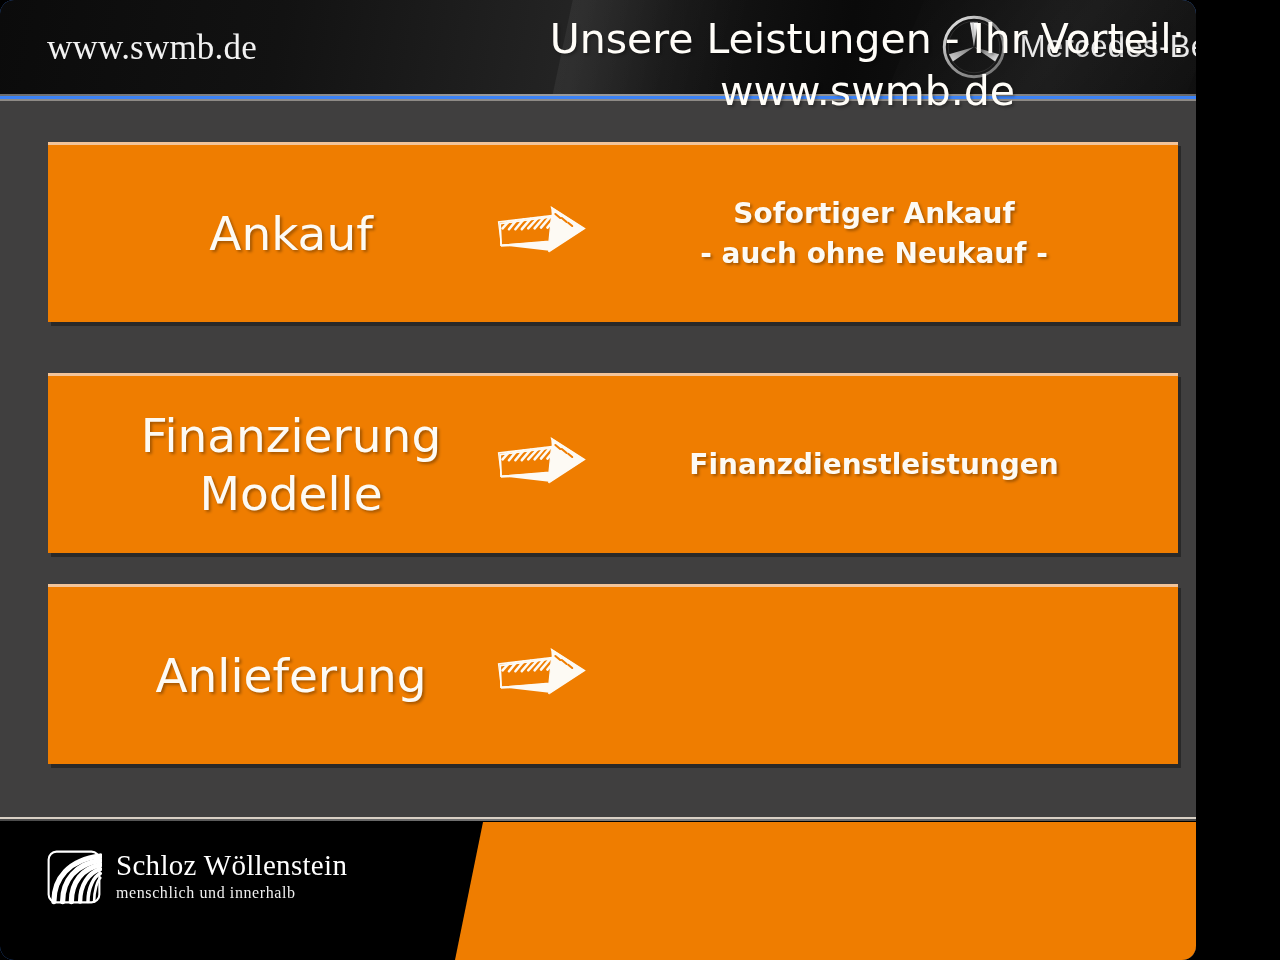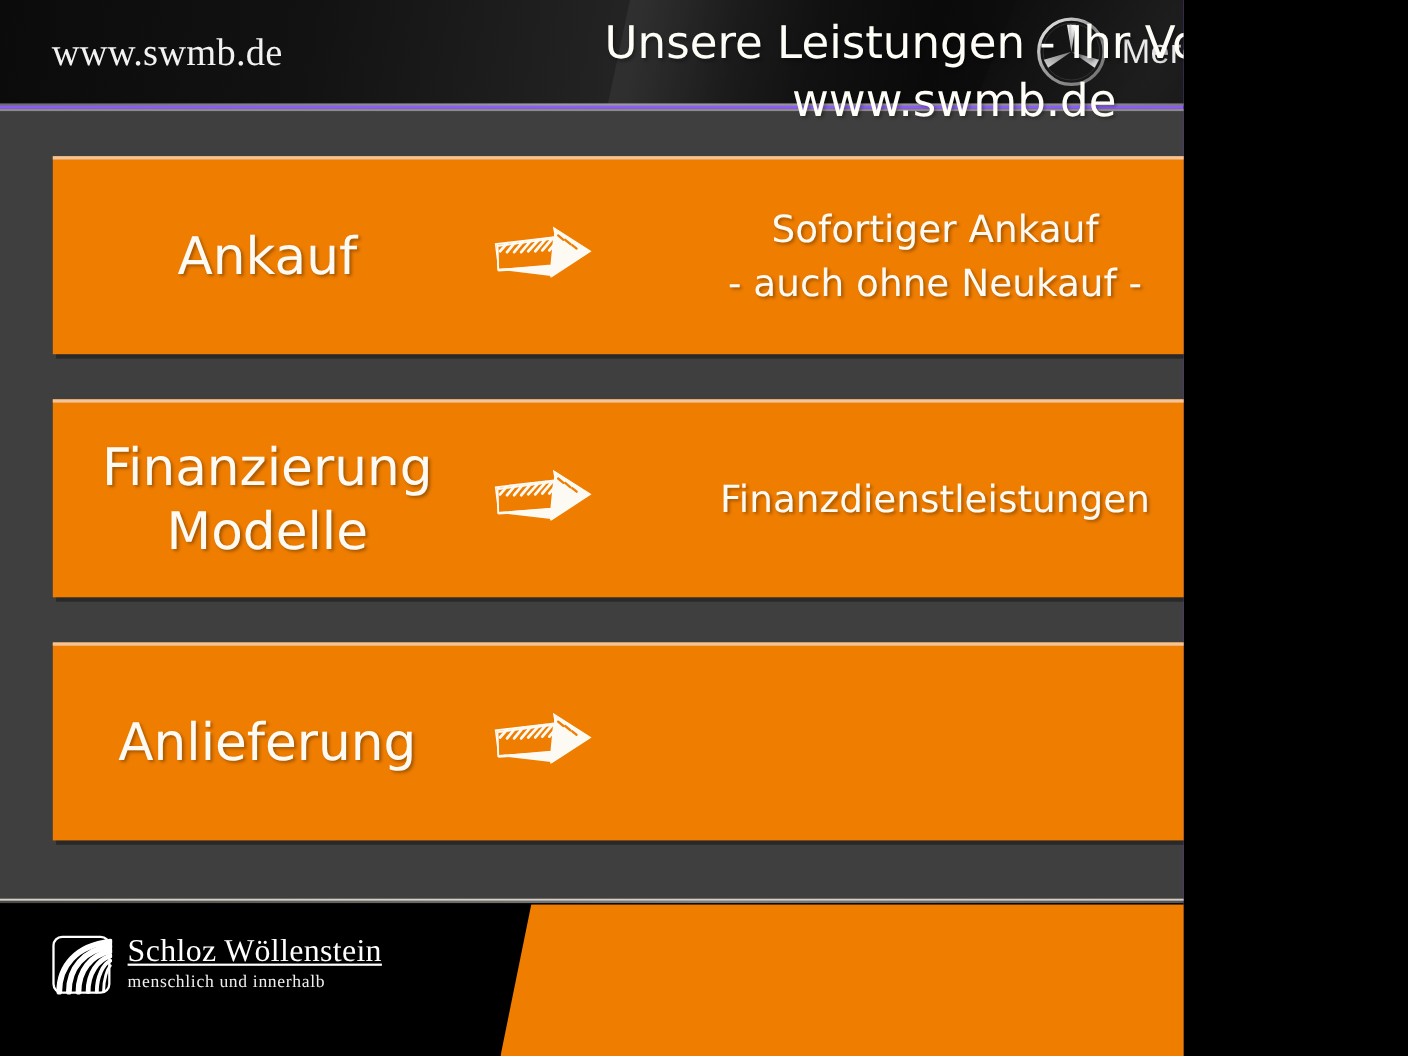--- a/index.html
+++ b/index.html
@@ -1,18 +1,18 @@
 <!DOCTYPE html>
 <html><head>
 <meta charset="utf-8">
 <style>
   html,body{margin:0;padding:0;background:#000;}
   body{width:1280px;height:960px;overflow:hidden;font-family:"DejaVu Sans",sans-serif;}
 
-  #slide{position:relative;width:1076px;height:960px;background:#8b5cf6;overflow:hidden;}
+  #slide{position:relative;width:1196px;height:960px;background:#3b82f6;overflow:hidden;border-radius:14px;}
 
   
   #header{position:absolute;left:0;top:0;width:1280px;height:95px;
     background:linear-gradient(100deg,#0b0b0b 0%,#121212 22%,#242424 45%,#161616 52%,#0a0a0a 66%,#141414 82%,#0d0d0d 100%);
     overflow:hidden;}
   #header-sheen{position:absolute;left:560px;top:-40px;width:180px;height:200px;
     background:linear-gradient(90deg,rgba(255,255,255,0.055),rgba(255,255,255,0.0));
     transform:skewX(-12deg);pointer-events:none;}
   #header-sheen2{position:absolute;left:900px;top:-60px;width:300px;height:240px;
     background:linear-gradient(115deg,rgba(255,255,255,0.00),rgba(255,255,255,0.045),rgba(255,255,255,0.0));
@@ -40,52 +40,52 @@
     border-right:2px solid #d8cfc4;
     border-top:2px solid #8e8a86;
     border-bottom:2px solid #d8cfc4;
     box-sizing:border-box;}
 
   .row{position:absolute;left:48px;width:1130px;background:#ef7d00;
     border-top:3px solid #f2c49a;
     box-shadow:3px 4px 0 rgba(0,0,0,.35);
     display:flex;align-items:center;box-sizing:border-box;}
   #row-0{top:41px;height:180px;}
-  #row-1{top:262px;height:180px;}
+  #row-1{top:272px;height:180px;}
   #row-2{top:483px;height:180px;}
 
-  .row-left{width:390px;text-align:center;flex:0 0 390px;}
+  .row-left{width:390px;text-align:center;flex:0 0 390px;padding-left:48px;}
   .row-left .ltxt{display:block;font-size:47px;line-height:1.22;color:#fdfaf4;
     font-weight:400;text-shadow:2px 2px 3px rgba(0,0,0,.32);}
   .row-arrow{flex:0 0 110px;display:flex;justify-content:center;align-items:center;}
   .arrow-svg{width:96px;height:62px;display:block;}
   .row-right{flex:1 1 auto;text-align:center;padding-right:26px;}
-  .row-right .rtxt{display:block;font-size:34px;line-height:1.42;color:#fdfaf4;
-    font-weight:400;text-shadow:2px 2px 3px rgba(0,0,0,.32);white-space:nowrap;}
+  .row-right .rtxt{display:block;font-size:28px;line-height:1.42;color:#fdfaf4;
+    font-weight:700;text-shadow:2px 2px 3px rgba(0,0,0,.32);white-space:nowrap;}
 
   
   #footer{position:absolute;left:0;top:819px;width:1280px;height:141px;background:#000;}
   #footer-rule{position:absolute;left:0;top:0;width:1280px;height:2px;
     background:linear-gradient(90deg,#4a4a4a,#7d7d7d 50%,#444);}
 
   #footer-orange{position:absolute;left:0;top:3px;width:1280px;height:138px;
     background:#ef7d00;
     clip-path:polygon(483px 0, 1280px 0, 1280px 138px, 455px 138px);}
 
   #footer-head{position:absolute;left:455px;top:13px;width:825px;text-align:center;}
   #footer-head .ftxt{display:block;color:#fffdf8;font-weight:400;
     text-shadow:2px 2px 3px rgba(0,0,0,.3);white-space:nowrap;}
   #ft-line1{font-size:41px;line-height:1.28;}
   #ft-line2{font-size:41px;line-height:1.28;}
 
   #sw-logo{position:absolute;left:46px;top:849px;display:flex;align-items:center;gap:14px;}
   #sw-mark{width:56px;height:56px;display:block;flex:0 0 56px;}
   #sw-words{display:flex;flex-direction:column;}
   #sw-name{font-family:"Liberation Serif",serif;font-size:29px;color:#fff;
-    letter-spacing:.3px;line-height:1.05;white-space:nowrap;text-decoration:underline;}
+    letter-spacing:.3px;line-height:1.05;white-space:nowrap;}
   #sw-tag{font-family:"Liberation Serif",serif;font-size:16px;color:#f0f0f0;
     letter-spacing:.6px;line-height:1.3;margin-top:2px;white-space:nowrap;}
 </style>
 </head>
 <body>
 
 <div id="slide">
 
   <div id="header">
     <div id="header-sheen"></div>

